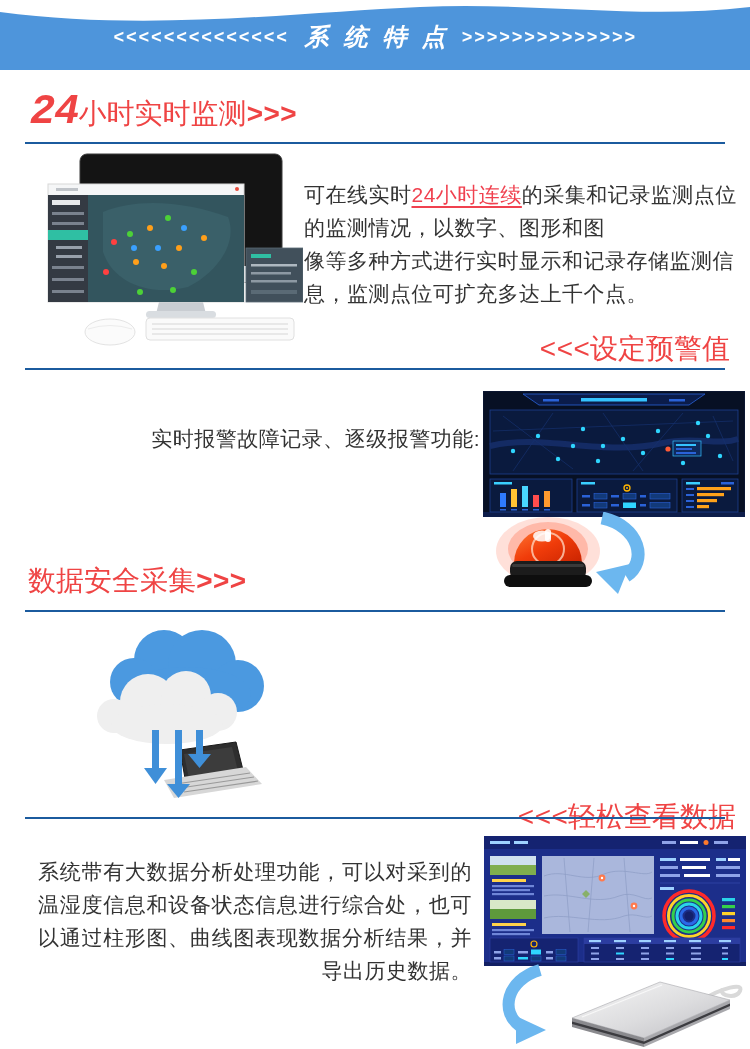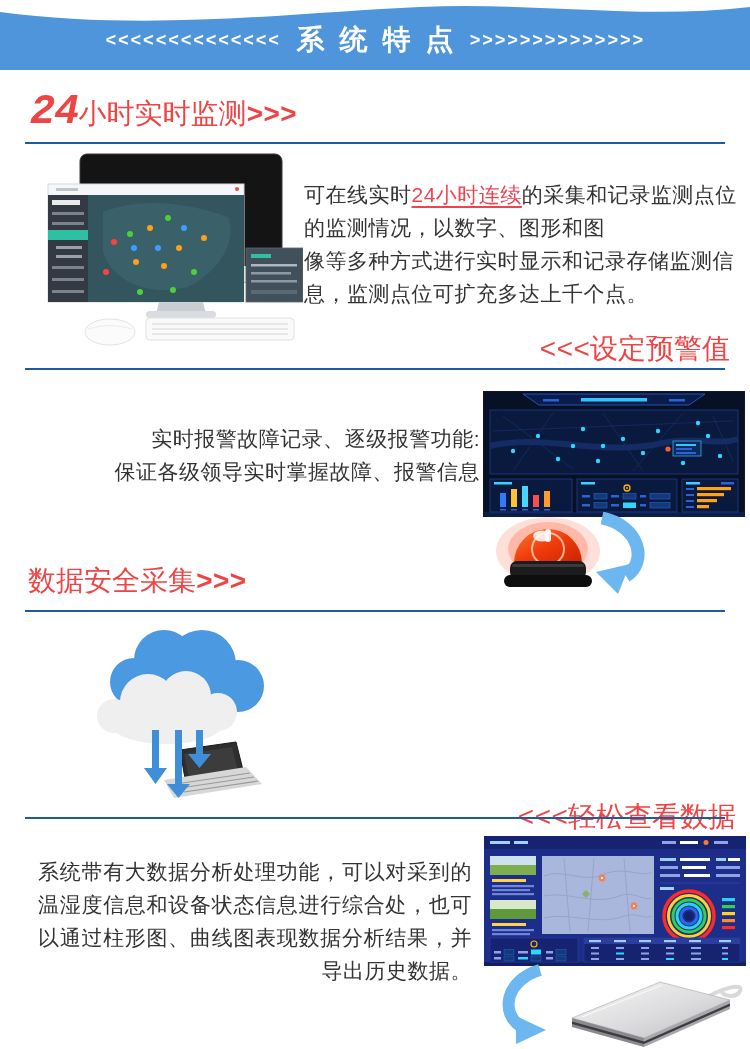--- a/index.html
+++ b/index.html
@@ -10,21 +10,21 @@
   }
   
   .band { position:absolute; top:0; left:0; width:750px; height:70px; background:#4E95DB; }
   .band svg.wave { position:absolute; top:0; left:0; }
   .band-row {
     position:absolute; top:21px; left:0; width:100%;
     display:flex; justify-content:center; align-items:center; gap:16px;
     color:#fff; white-space:nowrap;
   }
   .band-arrows { font-size:18px; font-weight:700; font-style:italic; letter-spacing:2px; }
-  .band-title  { font-size:28px; font-weight:700; letter-spacing:15px; margin-right:-15px; }
+  .band-title  { font-size:24px; font-weight:700; letter-spacing:15px; margin-right:-15px;font-style:italic; }
   
   .sec-h { position:absolute; color:#ef4444; font-size:28px; white-space:nowrap;font-family:Liberation Mono, monospace; }
   .sec-h .h-num { font-size:42px; font-weight:800; font-style:italic; letter-spacing:-1px; }
   .sec-h .h-arrows { font-weight:700; }
   .divider { position:absolute; left:25px; right:25px; height:2px; background:#1B5B9E; }
   
   .para { position:absolute; color:#333; font-size:21px; line-height:33px; letter-spacing:0.5px; }
   .hl { color:#F0414F; text-decoration:underline; text-underline-offset:4px; }
   .t-right { text-align:right; }
   .t-just { text-align:justify; text-align-last:right; }
@@ -118,21 +118,20 @@
   <div class="para" style="left:296px; top:178px; width:450px;margin-left:8px;">
     <span>可在线实时</span><span class="hl">24小时连续</span><span>的采集和记录监测点位的监测情况，以数字、图形和图</span><br>
     <span>像等多种方式进行实时显示和记录存储监测信息，监测点位可扩充多达上千个点。</span>
   </div>
 
   <div class="sec-h" style="right:20px; top:330px;">&lt;&lt;&lt;设定预警值</div>
   <div class="divider" style="top:368px;"></div>
 
   <div class="para t-right" style="left:58px; top:422px; width:422px;">
     <span>实时报警故障记录、逐级报警功能:</span><br>
-    <span>保证各级领导实时掌握故障、报警信息</span>
   </div>
 
   <svg class="illus" style="left:483px; top:391px;" width="262" height="126" viewBox="0 0 262 126">
     <rect x="0" y="0" width="262" height="126" fill="#071024" stroke="#0e1b3d"></rect>
     <rect x="0" y="121" width="262" height="5" fill="#0d1d4a"></rect>
 
     <path d="M40,3 L222,3 L206,14 L56,14 Z" fill="#0b1c4a" stroke="#2a62d8" stroke-width="0.8"></path>
     <rect x="98" y="7" width="66" height="3.5" fill="#35c3ff"></rect>
     <rect x="60" y="8" width="16" height="2.5" fill="#2a62d8"></rect>
     <rect x="186" y="8" width="16" height="2.5" fill="#2a62d8"></rect>

